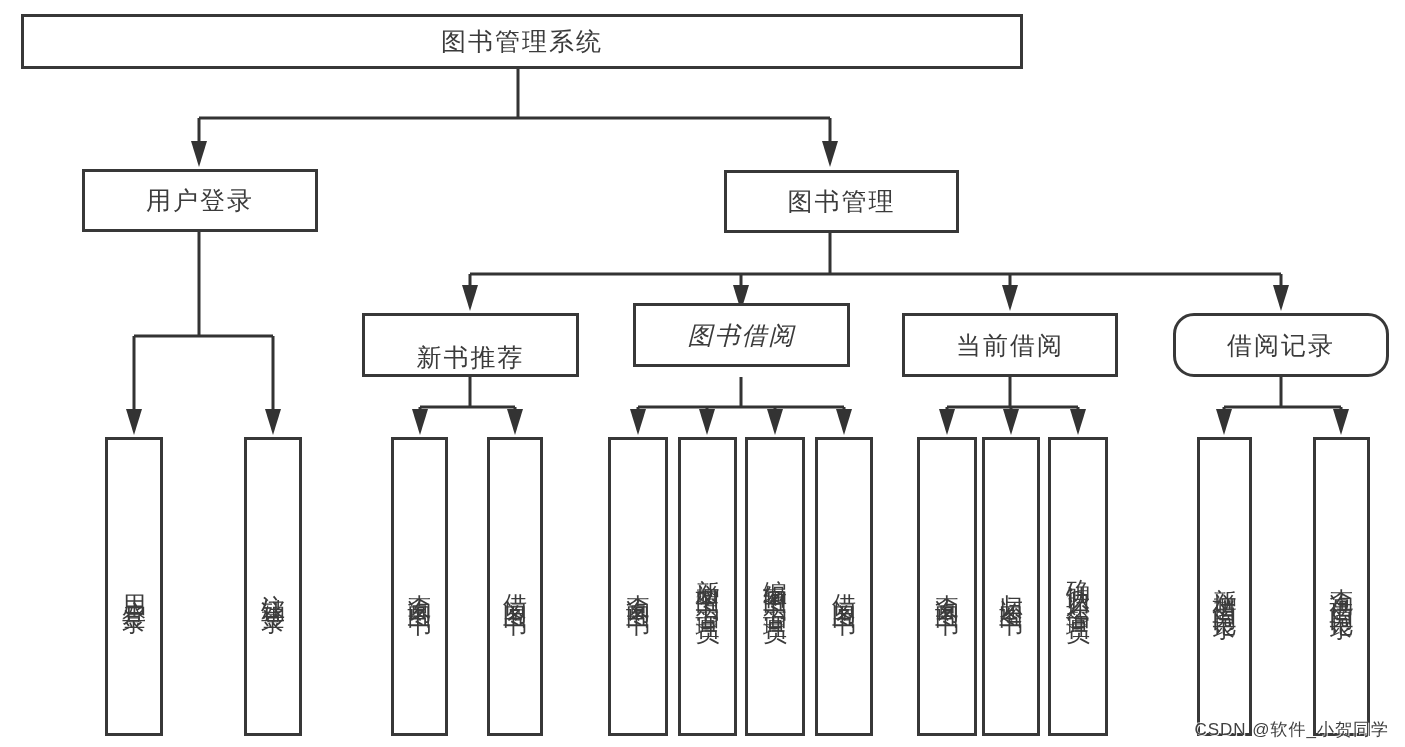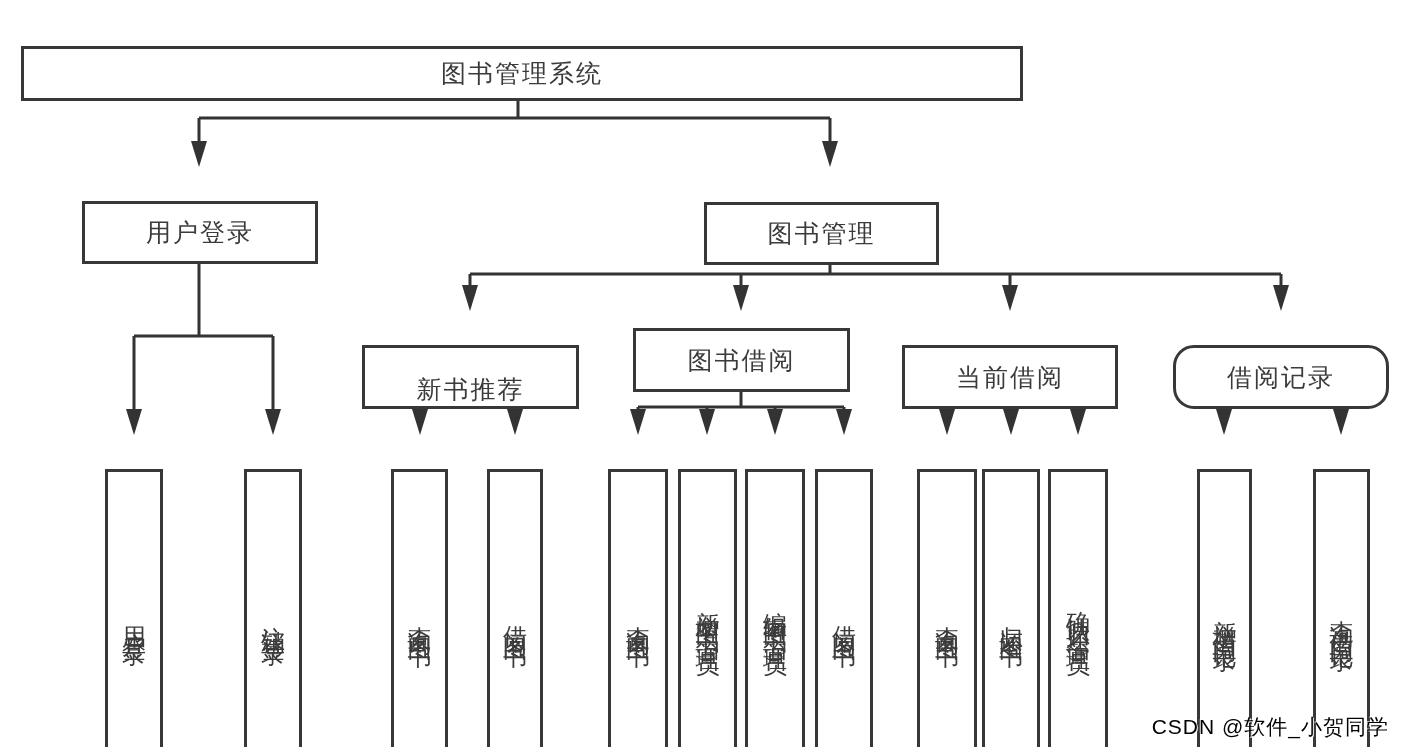--- a/index.html
+++ b/index.html
@@ -25,21 +25,20 @@
   .node {
     position: absolute;
     box-sizing: border-box;
     background: #ffffff;
     border: 3px solid #383838;
     color: #3b3b3b;
     display: flex;
     align-items: center;
     justify-content: center;
     z-index: 2;
-    margin-top: 32px;
   }
   .node-h {
     font-size: 25px;
     letter-spacing: 2px;
     white-space: nowrap;
   }
   .node-v {
     font-size: 24px;
   }
   .node-v .vtext {
@@ -47,23 +46,23 @@
     text-orientation: mixed;
     letter-spacing: 6px;
     line-height: 1;
     white-space: nowrap;
   }
   .watermark {
     position: absolute;
     right: 16px;
     bottom: 6px;
     z-index: 3;
-    font-size: 21px;
+    font-size: 17px;
     letter-spacing: 1px;
-    color: #000000;
+    color: #404040;
     text-shadow: 1px 1px 0 rgba(255,255,255,0.9), -1px -1px 0 rgba(255,255,255,0.6);
     white-space: nowrap;
   }
 </style>
 </head>
 <body>
 
 <div class="stage">
 
   <svg class="connectors" viewBox="0 0 1405 747" xmlns="http://www.w3.org/2000/svg">
@@ -96,28 +95,28 @@
     </g>
   </svg>
 
   <div class="node node-h" style="left:21px; top:14px; width:1002px; height:55px;">
     <span>图书管理系统</span>
   </div>
 
   <div class="node node-h" style="left:82px; top:169px; width:236px; height:63px;">
     <span>用户登录</span>
   </div>
-  <div class="node node-h" style="left:704px; top:170px; width:235px; height:63px;">
+  <div class="node node-h" style="left:724px; top:170px; width:235px; height:63px;">
     <span>图书管理</span>
   </div>
 
   <div class="node node-h" style="left:362px; top:313px; width:217px; height:64px;align-items:flex-end;">
     <span>新书推荐</span>
   </div>
-  <div class="node node-h" style="left:633px; top:296px; width:217px; height:64px;">
+  <div class="node node-h" style="left:633px; top:303px; width:217px; height:64px;font-style:italic;">
     <span>图书借阅</span>
   </div>
   <div class="node node-h" style="left:902px; top:313px; width:216px; height:64px;justify-content:center;">
     <span>当前借阅</span>
   </div>
   <div class="node node-h" style="left:1173px; top:313px; width:216px; height:64px;border-radius:21px;">
     <span>借阅记录</span>
   </div>
 
   <div class="node node-v" style="left:105px; top:437px; width:58px; height:299px;">

